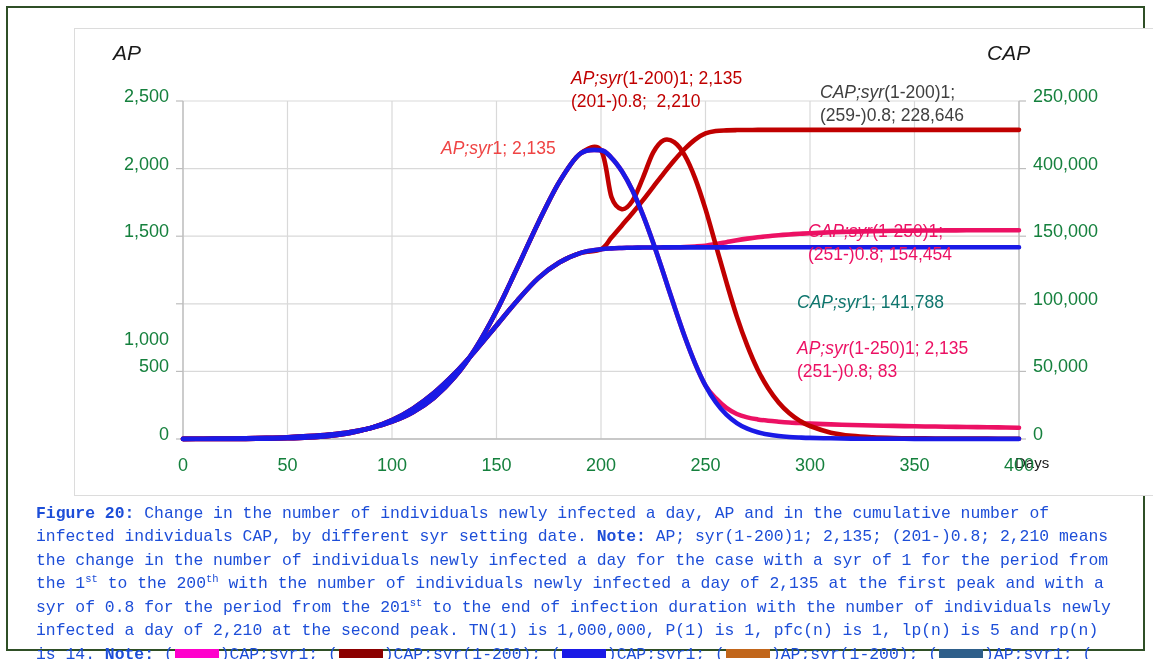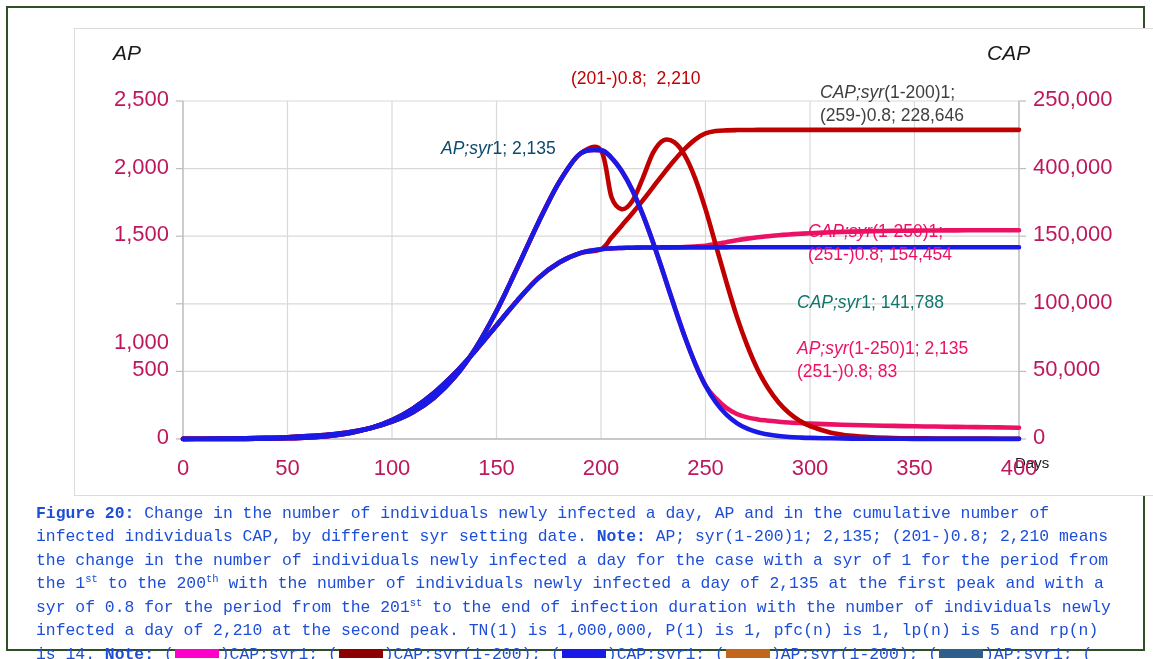--- a/index.html
+++ b/index.html
@@ -30,21 +30,21 @@
     position:absolute;
     font-style:italic;font-size:21px;color:#1a1a1a;
     font-family:"Liberation Sans", sans-serif;
     white-space:nowrap;
   }
   #ap-title{left:38px;top:12px;}
   #cap-title{left:912px;top:12px;}
 
   .tick{
     position:absolute;
-    font-size:22px;color:#be185d;
+    font-size:18px;color:#15803d;
     white-space:nowrap;
     font-family:"Liberation Sans", sans-serif;
   }
   .tick.left{text-align:right;}
   .tick.right{text-align:left;}
   .tick.bottom{text-align:center;}
   #days-label{
     position:absolute;font-size:15px;color:#1a1a1a;
     left:940px;top:425px;white-space:nowrap;
   }
@@ -143,22 +143,22 @@
         <div class="tick bottom" style="left: 167.5px; width: 90px; top: 426px;">50</div>
         <div class="tick bottom" style="left: 272px; width: 90px; top: 426px;">100</div>
         <div class="tick bottom" style="left: 376.5px; width: 90px; top: 426px;">150</div>
         <div class="tick bottom" style="left: 481px; width: 90px; top: 426px;">200</div>
         <div class="tick bottom" style="left: 585.5px; width: 90px; top: 426px;">250</div>
         <div class="tick bottom" style="left: 690px; width: 90px; top: 426px;">300</div>
         <div class="tick bottom" style="left: 794.5px; width: 90px; top: 426px;">350</div>
         <div class="tick bottom" style="left: 899px; width: 90px; top: 426px;">400</div>
       </div>
     <div id="ann-layer">
-        <div class="ann" style="left: 366px; top: 108px; color: #0c4a6e;"><div><span class="it">AP;syr</span>1; 2,135</div></div>
-        <div class="ann" style="left: 496px; top: 38px; color: rgb(192, 0, 0);"><div>(201-)0.8;  2,210</div></div>
+        <div class="ann" style="left: 366px; top: 108px; color: #ef4444;"><div><span class="it">AP;syr</span>1; 2,135</div></div>
+        <div class="ann" style="left: 496px; top: 38px; color: rgb(192, 0, 0);"><div><span class="it">AP;syr</span>(1-200)1; 2,135</div><div>(201-)0.8;  2,210</div></div>
         <div class="ann" style="left: 745px; top: 52px; color: #404040;"><div><span class="it">CAP;syr</span>(1-200)1;</div><div>(259-)0.8; 228,646</div></div>
         <div class="ann" style="left: 733px; top: 191px; color: rgb(236, 17, 100);"><div><span class="it">CAP;syr</span>(1-250)1;</div><div>(251-)0.8; 154,454</div></div>
         <div class="ann" style="left: 722px; top: 262px; color: #0f766e;"><div><span class="it">CAP;syr</span>1; 141,788</div></div>
         <div class="ann" style="left: 722px; top: 308px; color: rgb(236, 17, 100);"><div><span class="it">AP;syr</span>(1-250)1; 2,135</div><div>(251-)0.8; 83</div></div>
       </div>
   </div>
 
   <div id="caption"><b>Figure 20:</b> Change in the number of individuals newly infected a day, AP and in the cumulative number of infected individuals CAP, by different syr setting date. <b>Note:</b> AP; syr(1-200)1; 2,135; (201-)0.8; 2,210 means the change in the number of individuals newly infected a day for the case with a syr of 1 for the period from the 1<sup>st</sup> to the 200<sup>th</sup> with the number of individuals newly infected a day of 2,135 at the first peak and with a syr of 0.8 for the period from the 201<sup>st</sup> to the end of infection duration with the number of individuals newly infected a day of 2,210 at the second peak. TN(1) is 1,000,000, P(1) is 1, pfc(n) is 1, lp(n) is 5 and rp(n) is 14. <b>Note:</b> (<span class="swatch" style="background: rgb(255, 0, 204);"></span><span>)CAP;syr1; (</span><span class="swatch" style="background: rgb(139, 0, 0);"></span><span>)CAP;syr(1-200); (</span><span class="swatch" style="background: rgb(26, 26, 230);"></span><span>)CAP;syr1; (</span><span class="swatch" style="background: rgb(193, 102, 27);"></span><span>)AP;syr(1-200); (</span><span class="swatch" style="background: rgb(46, 95, 138);"></span><span>)AP;syr1; (</span><span class="swatch" style="background: rgb(255, 153, 204);"></span><span>) AP;syr1.</span></div>
 </div>
 

